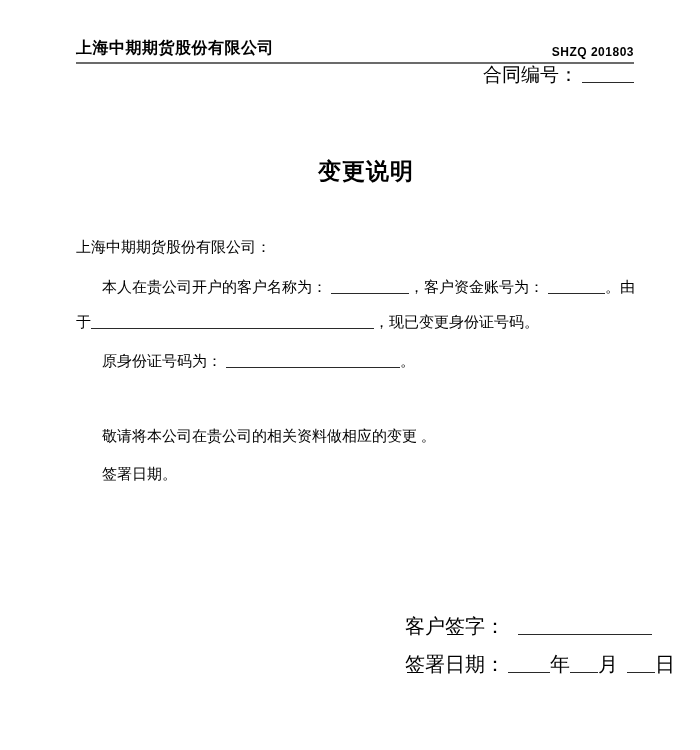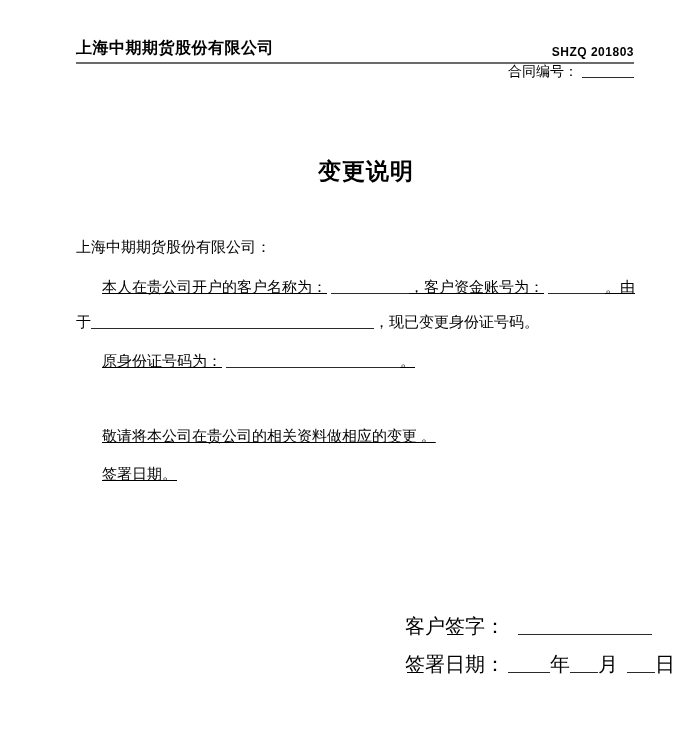--- a/index.html
+++ b/index.html
@@ -31,21 +31,21 @@
     font-family: "Liberation Sans", "DejaVu Sans", sans-serif;
     font-weight: bold;
   }
   .company-name { font-size: 16px; letter-spacing: 0.5px; }
   .form-code { font-size: 12px; letter-spacing: 0.5px; text-align: right; }
 
   .contract-line {
     position: absolute;
     top: 62px;
     right: 66px;
-    font-size: 14px;
+    font-size: 19px;
     white-space: nowrap;
     margin-left: 12px;
   }
 
   
   .doc-title {
     position: absolute;
     top: 156px;
     left: 16px;
     width: 100%;
@@ -57,21 +57,21 @@
   }
 
   
   .body-line {
     position: absolute;
     left: 76px;
     right: 60px;
     white-space: nowrap;
     line-height: 18px;
   }
-  .indent { padding-left: 26px; text-decoration: underline; }
+  .indent { padding-left: 26px; }
 
   
   .blank {
     display: inline-block;
     border-bottom: 1px solid #2a2a2a;
     height: 13px;
     transform: translateY(2px);
     vertical-align: baseline;
   }
   .blank.after-colon { margin-left: 4px; }

